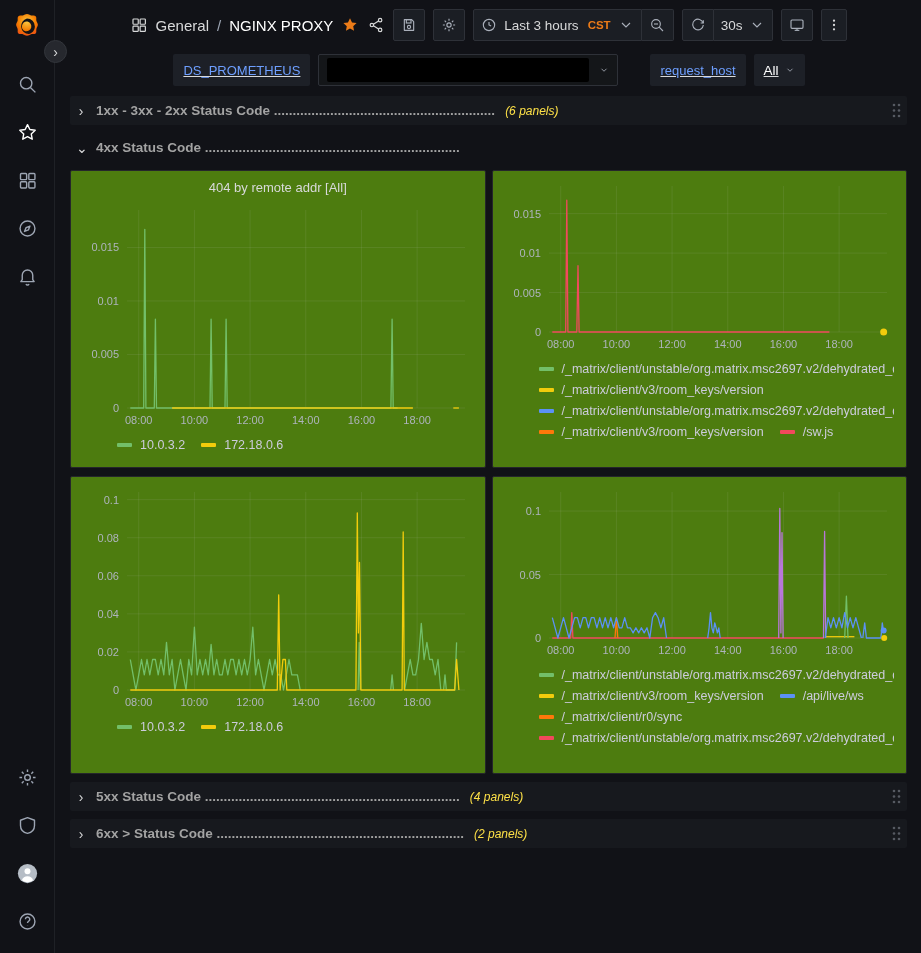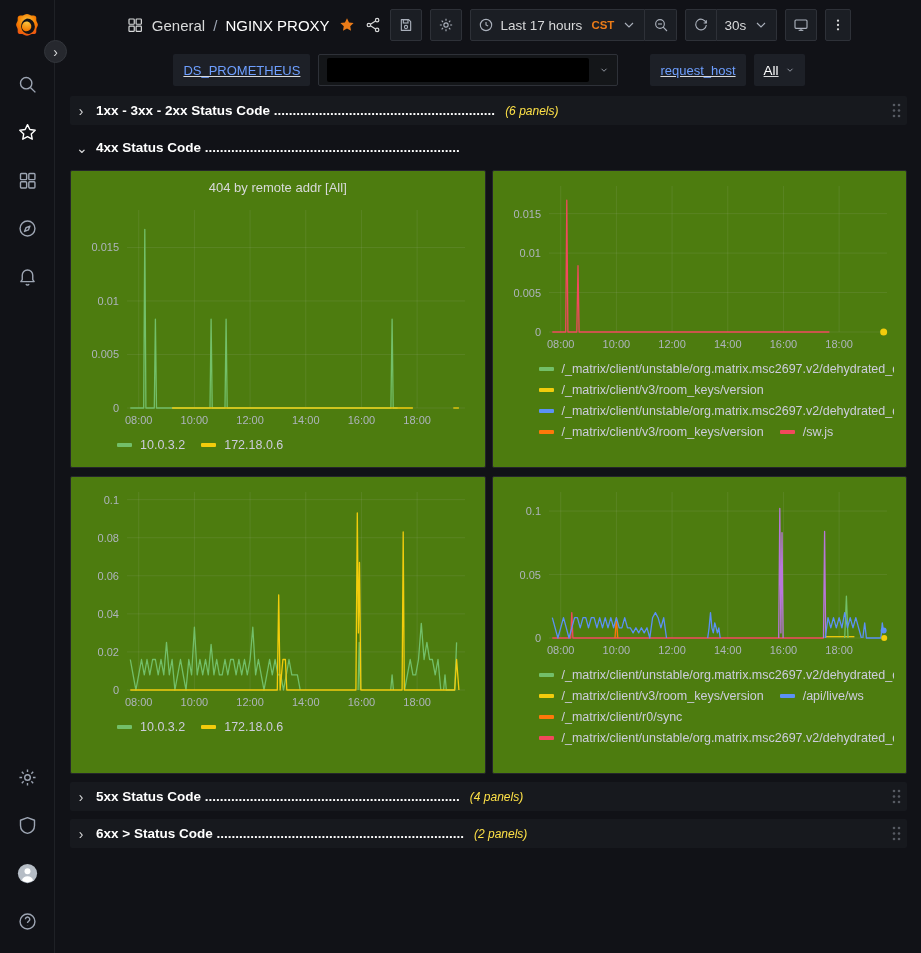--- a/index.html
+++ b/index.html
@@ -77,21 +77,21 @@
   }
   .gap16 { width:16px; }
   
   .dash { flex:1; padding:2px 14px 0 15px; overflow:hidden; }
   .row-header {
     height:29px; display:flex; align-items:center; gap:10px; padding:0 6px;
     margin-bottom:8px; cursor:pointer; border-radius:2px;
   }
   .row-header.collapsed { background:#17191e; }
   .row-chevron { color:#d8d9da; font-size:14px; width:10px; text-align:center; }
-  .row-title { font-size:13.5px; font-weight:700; color:#ffffff; white-space:nowrap; overflow:hidden; }
+  .row-title { font-size:13.5px; font-weight:700; color:#a3a3a3; white-space:nowrap; overflow:hidden; }
   .row-count { font-size:12px; font-style:italic; color:#fde047; white-space:nowrap; }
   .row-handle { margin-left:auto; display:flex; cursor:grab; }
   .panel-grid { display:grid; grid-template-columns:1fr 1fr; gap:6px; margin-bottom:8px; }
   .panel {
     height:298px; background:#4d7c0f; border:1px solid #25262b; border-radius:2px;
     padding:5px 10px 8px; display:flex; flex-direction:column; overflow:hidden;
   }
   .panel-title {
     font-size:13px; font-weight:500; color:#d8d9da; text-align:center;
     height:24px; line-height:24px; cursor:pointer; white-space:nowrap;
@@ -225,21 +225,21 @@
             <circle cx="12" cy="12" r="3.2"></circle>
             <path d="M12 2.8v3M12 18.2v3M2.8 12h3M18.2 12h3M5.5 5.5l2.1 2.1M16.4 16.4l2.1 2.1M18.5 5.5l-2.1 2.1M7.6 16.4l-2.1 2.1"></path>
           </svg>
       </button>
       <div class="btn-group">
         <button class="btn">
           <svg viewBox="0 0 24 24">
               <circle cx="12" cy="12" r="8.5"></circle>
               <path d="M12 7.5V12l3.2 1.6"></path>
             </svg>
-          <span>Last 17 hours</span>
+          <span>Last 3 hours</span>
           <span class="accent">CST</span>
           <svg class="caret" viewBox="0 0 24 24">
               <polyline points="6,9 12,15 18,9"></polyline>
             </svg>
         </button>
         <button class="btn">
           <svg viewBox="0 0 24 24">
               <circle cx="10.5" cy="10.5" r="6.5"></circle>
               <line x1="15.3" y1="15.3" x2="21" y2="21"></line>
               <line x1="7.5" y1="10.5" x2="13.5" y2="10.5"></line>

